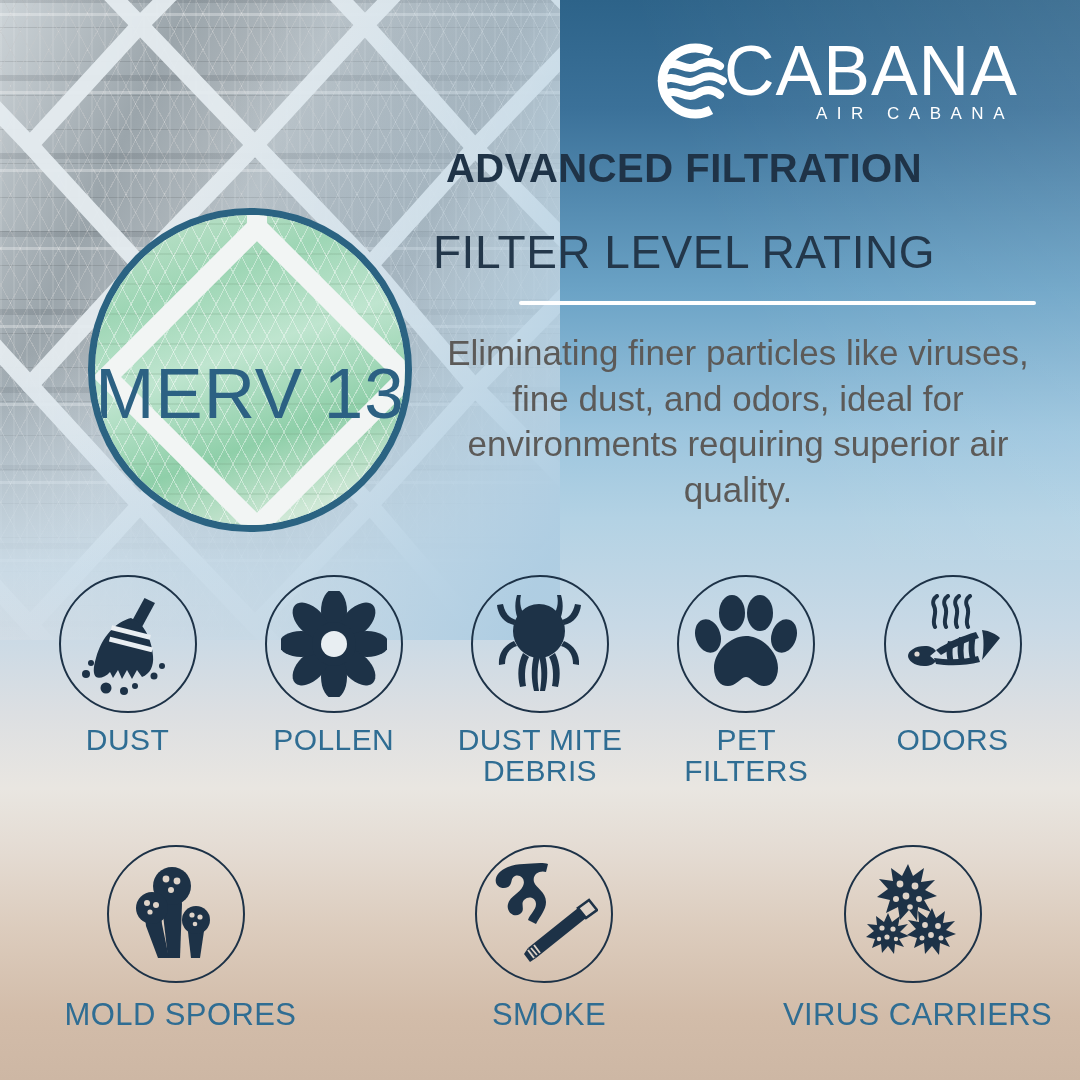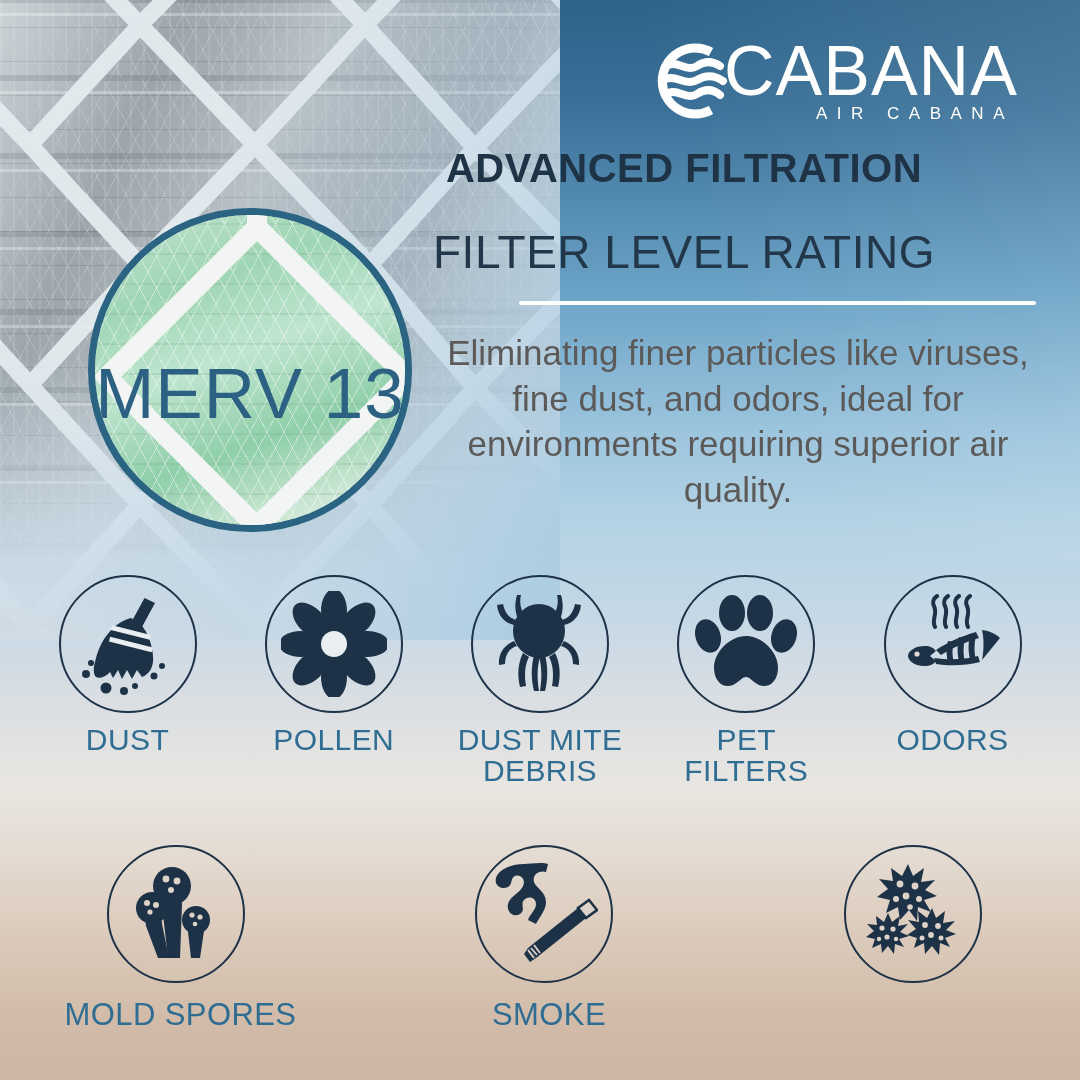--- a/index.html
+++ b/index.html
@@ -426,17 +426,20 @@
               <path d="M0 -23 L4 -13 L13 -20 L11 -8 L23 -10 L14 -1 L24 3 L13 7 L18 16 L8 12 L7 24 L0 15 L-7 23 L-8 12 L-18 17 L-15 7 L-25 4 L-16 -2 L-24 -11 L-13 -9 L-14 -20 L-5 -13 Z"></path>
               <circle cx="-7" cy="-6" r="2.9" fill="#ded3c8"></circle>
               <circle cx="6" cy="-5" r="2.9" fill="#ded3c8"></circle>
               <circle cx="-1" cy="4" r="2.9" fill="#ded3c8"></circle>
               <circle cx="9" cy="7" r="2.5" fill="#ded3c8"></circle>
               <circle cx="-10" cy="7" r="2.5" fill="#ded3c8"></circle>
             </g>
           </g>
         </svg>
       </div>
+      <div class="cap">
+        <span>VIRUS CARRIERS</span>
+      </div>
     </div>
 
   </div>
 
 </div>
 
 </body></html>

